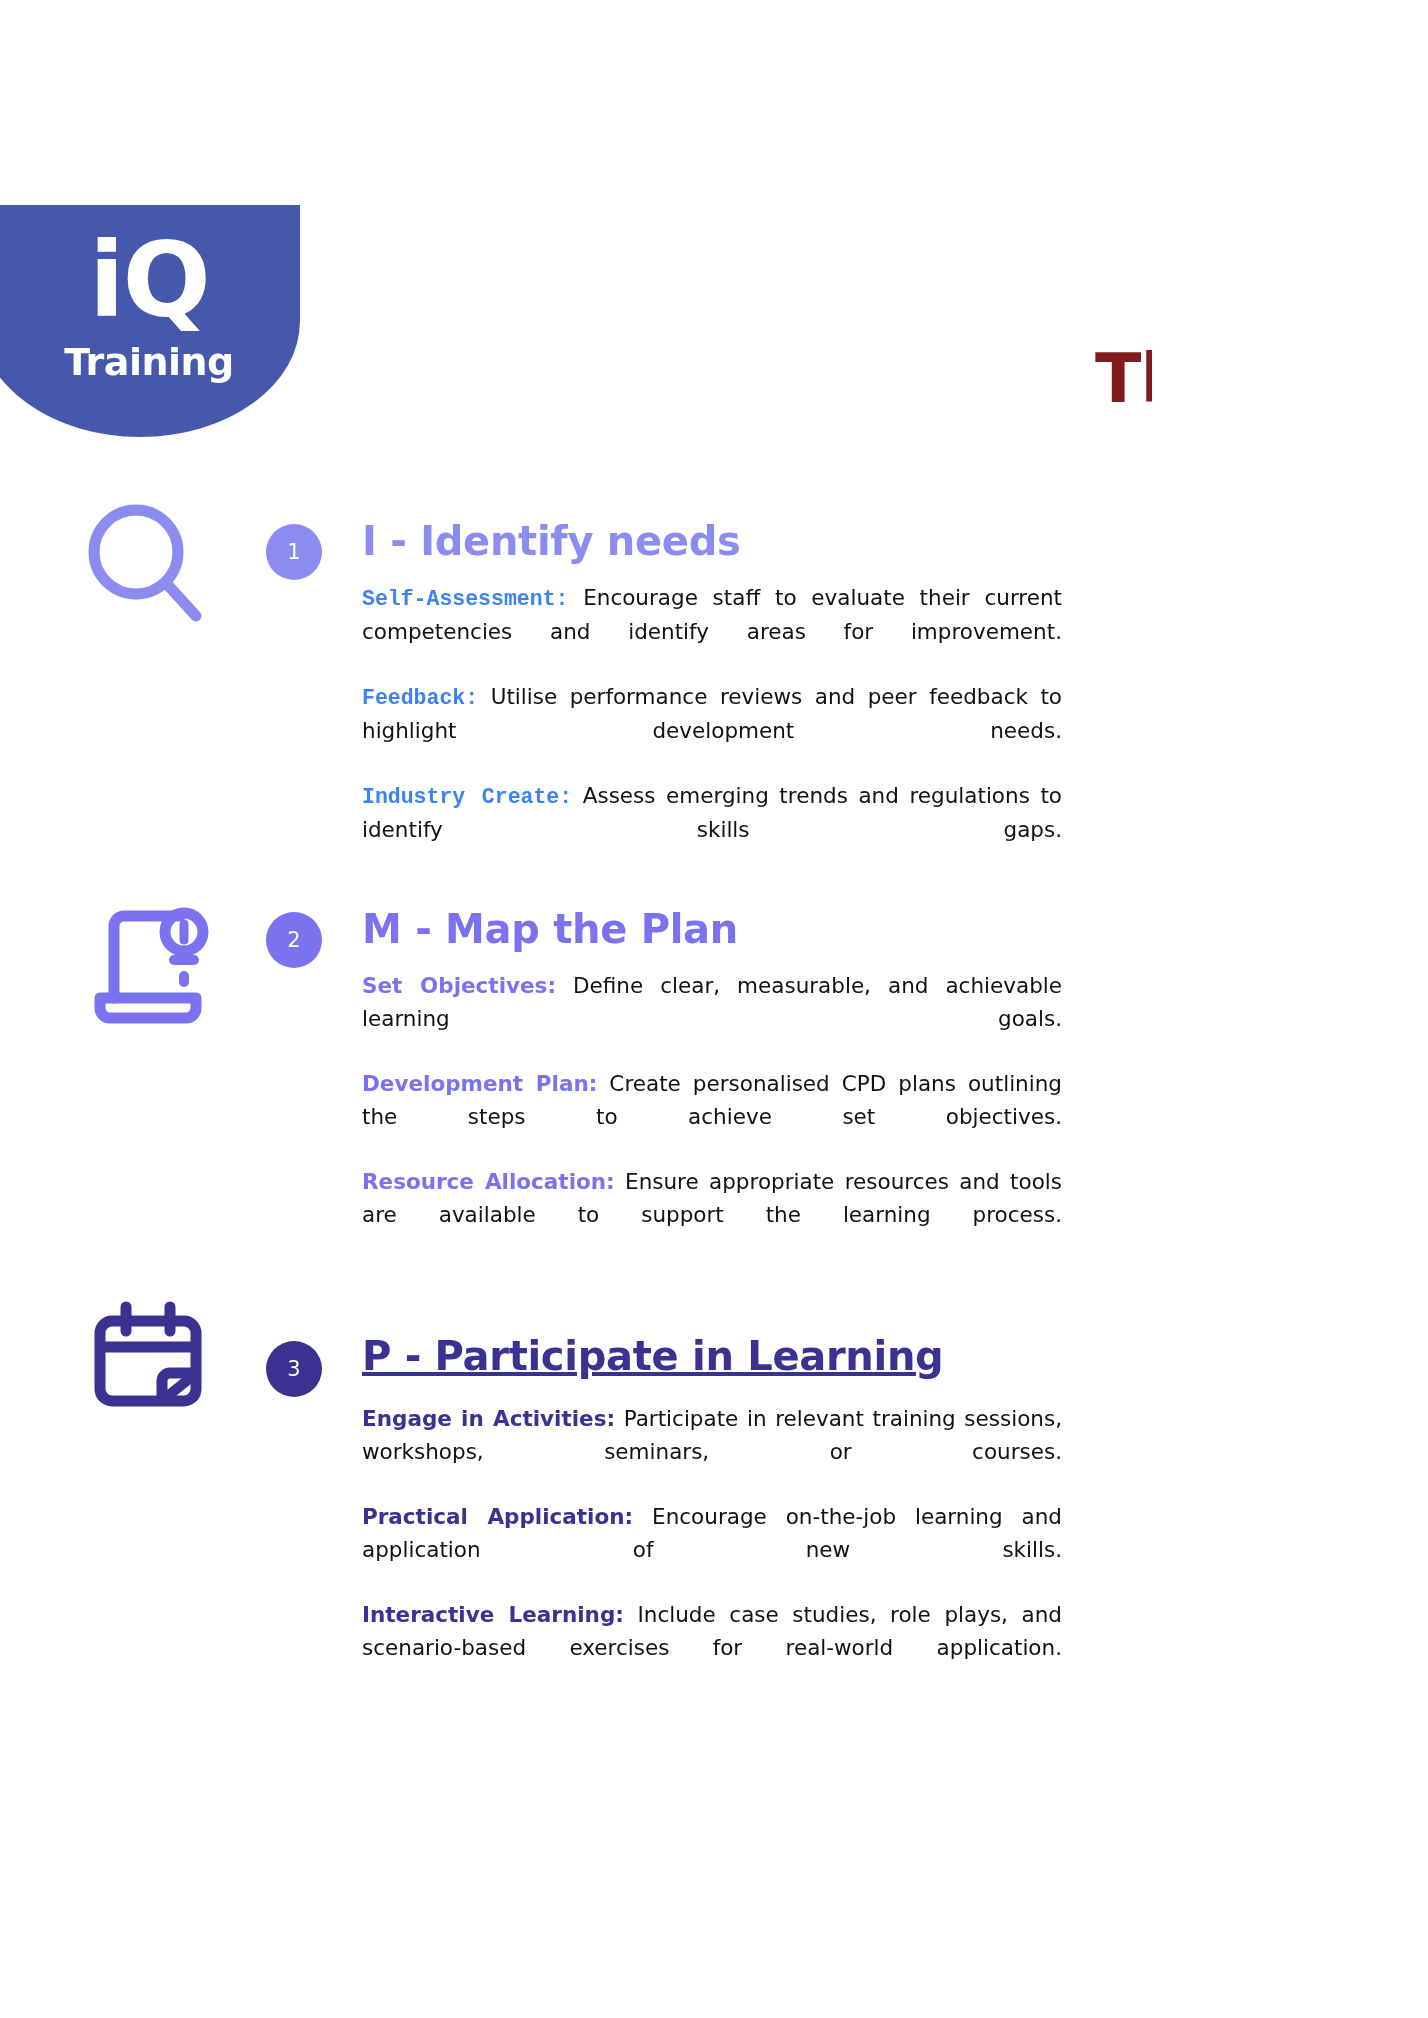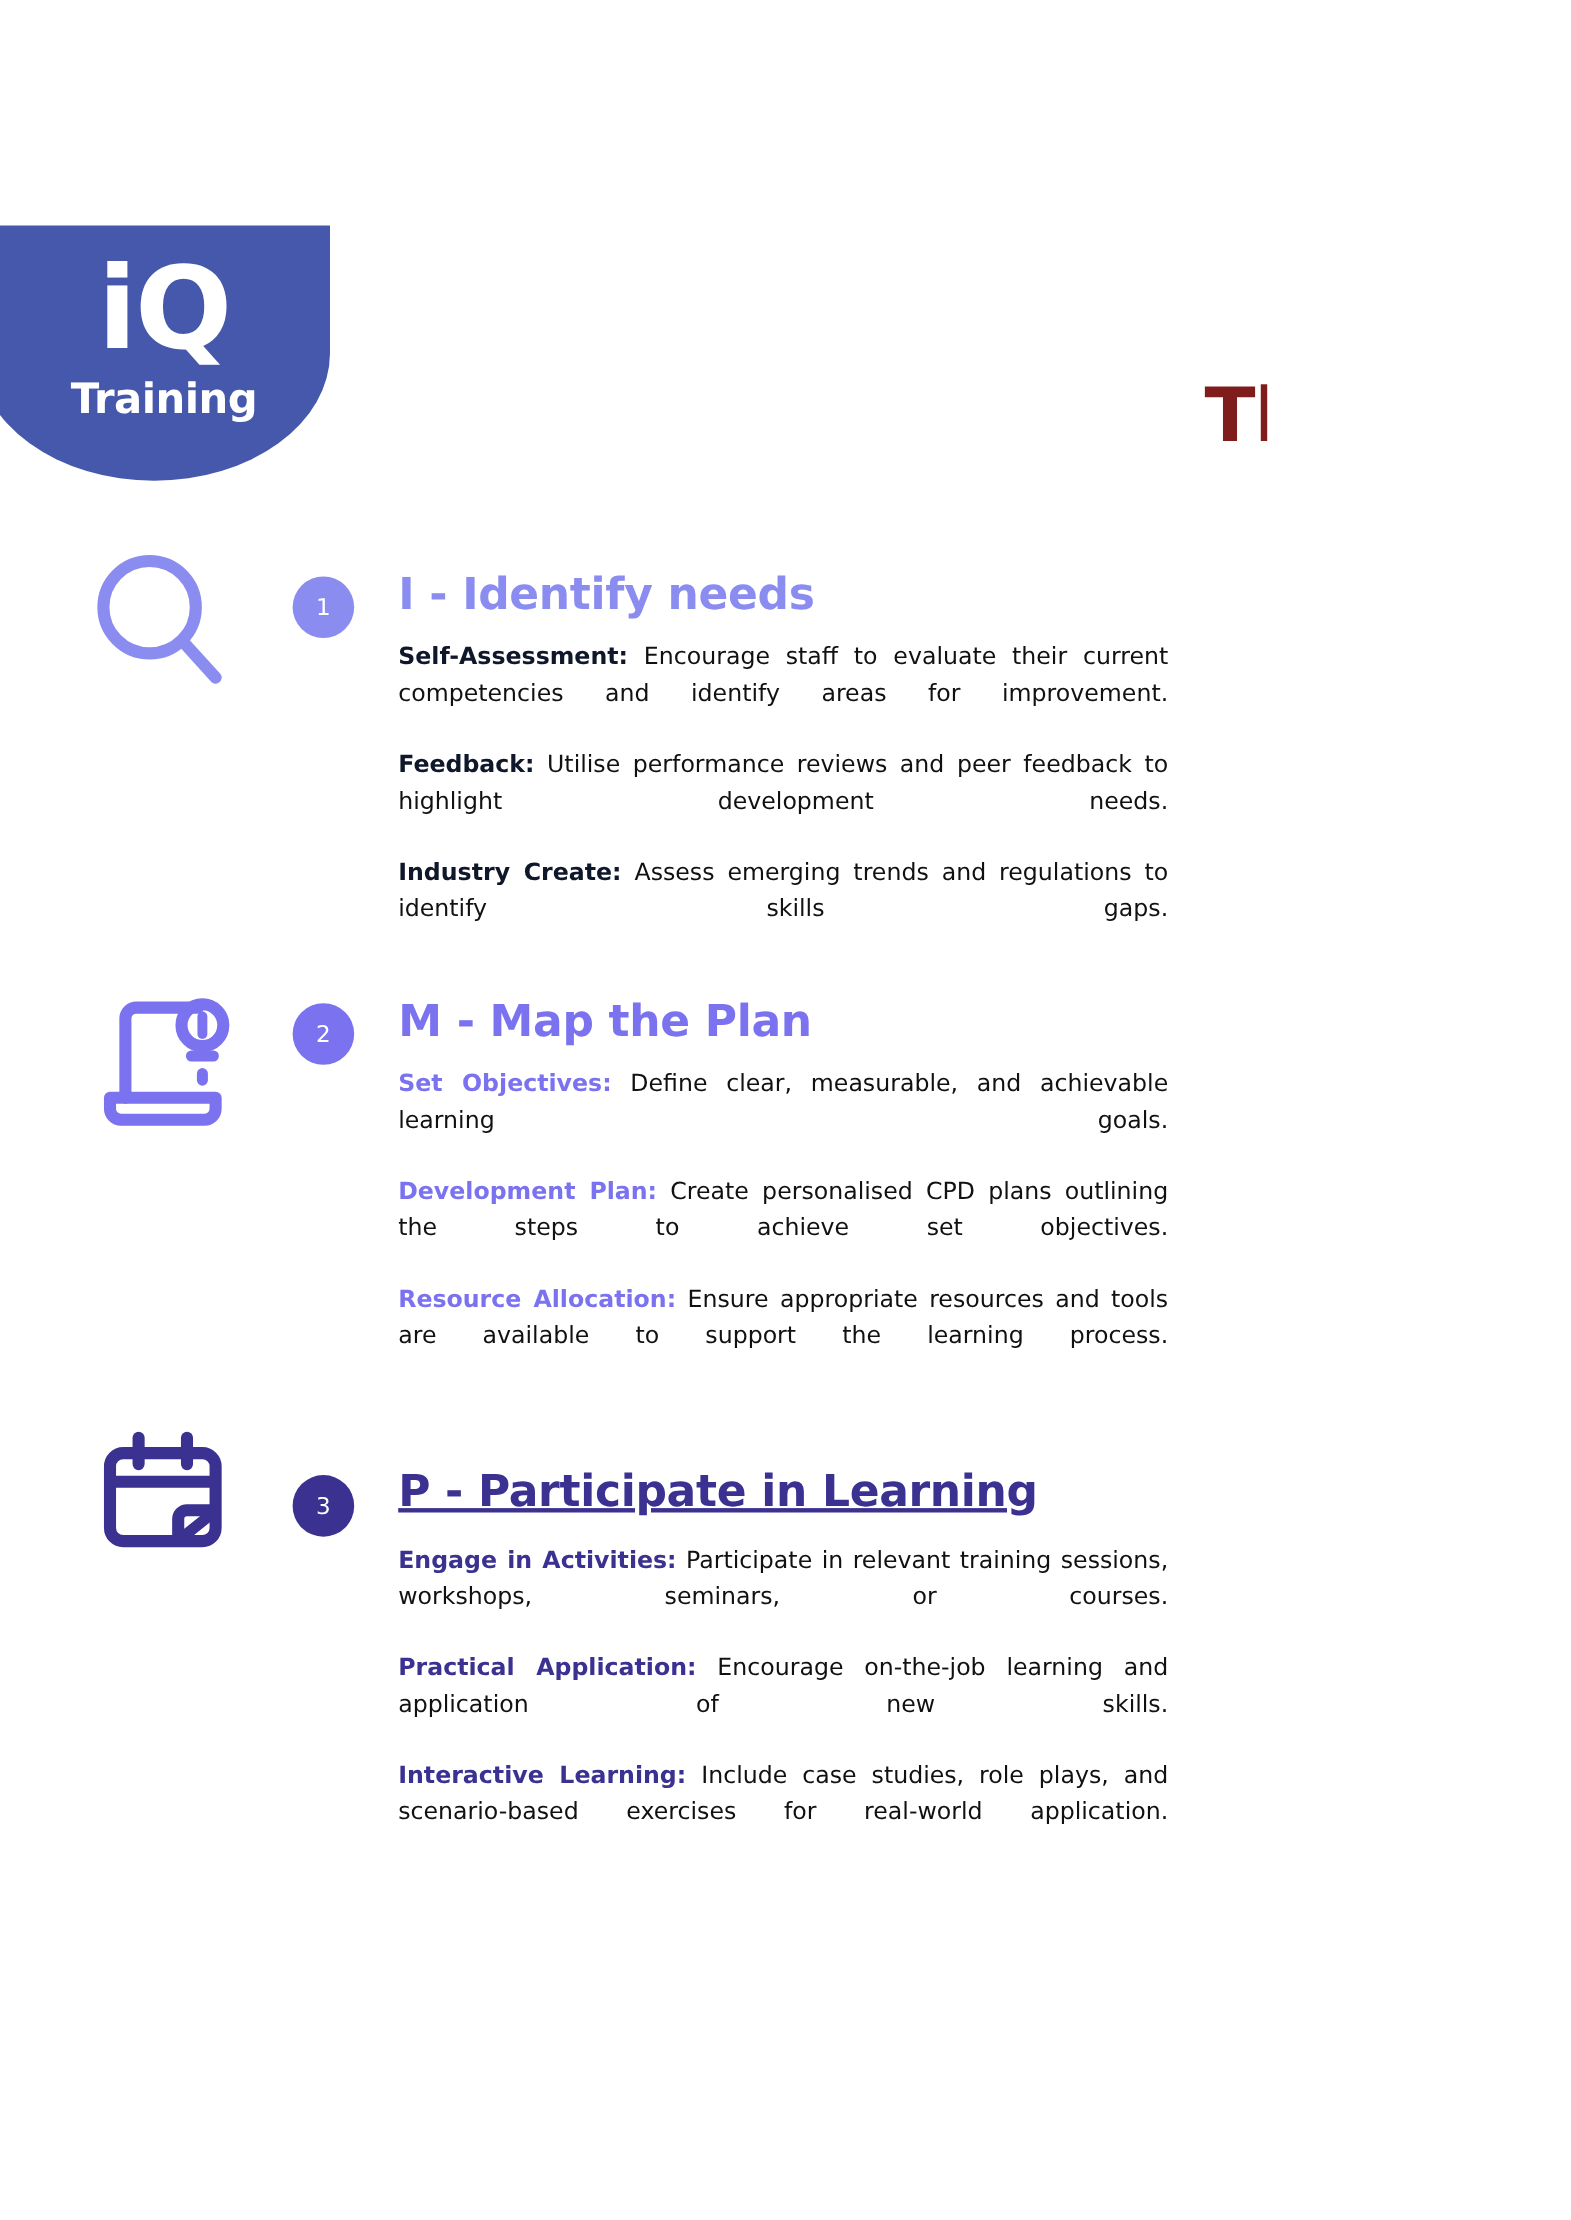--- a/index.html
+++ b/index.html
@@ -123,21 +123,21 @@
     line-height: 1.52;
     color: #111111;
     text-align: justify;
   }
   .sec1 .sec-body { top: 82px; }
   .sec2 .sec-body { top: 80px; }
   .sec3 .sec-body { top: 118px; }
 
   .sec-body p { margin: 0; }
   .lead { font-weight: 700; }
-  .sec1 .lead { color: #0f172a; }
+  .sec1 .lead { color: #3b82f6; font-family: Liberation Mono, monospace; }
   .sec2 .lead { color: #7b72ef; }
   .sec3 .lead { color: #3b3191; }
 
   
   .sec-body p { text-align: justify; }
   .sec-body p::after { content: ""; display: inline-block; width: 100%; }
 
   
   .edge-mark {
     position: absolute;

